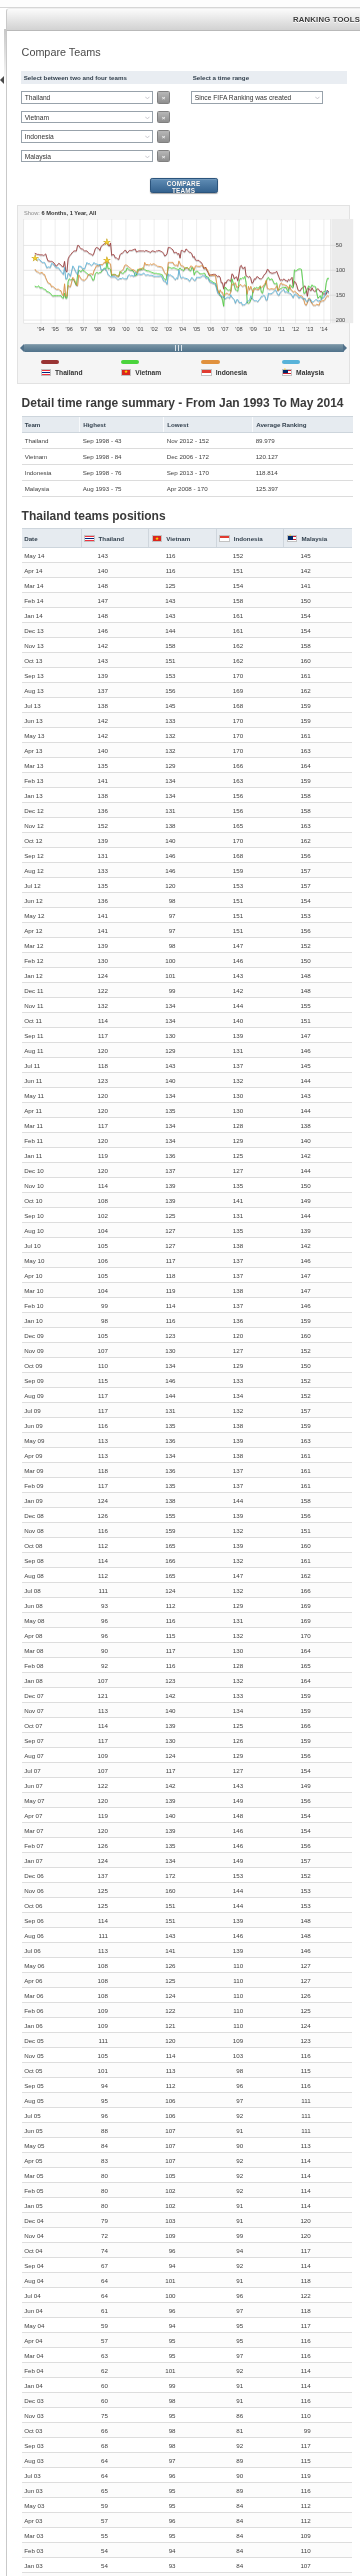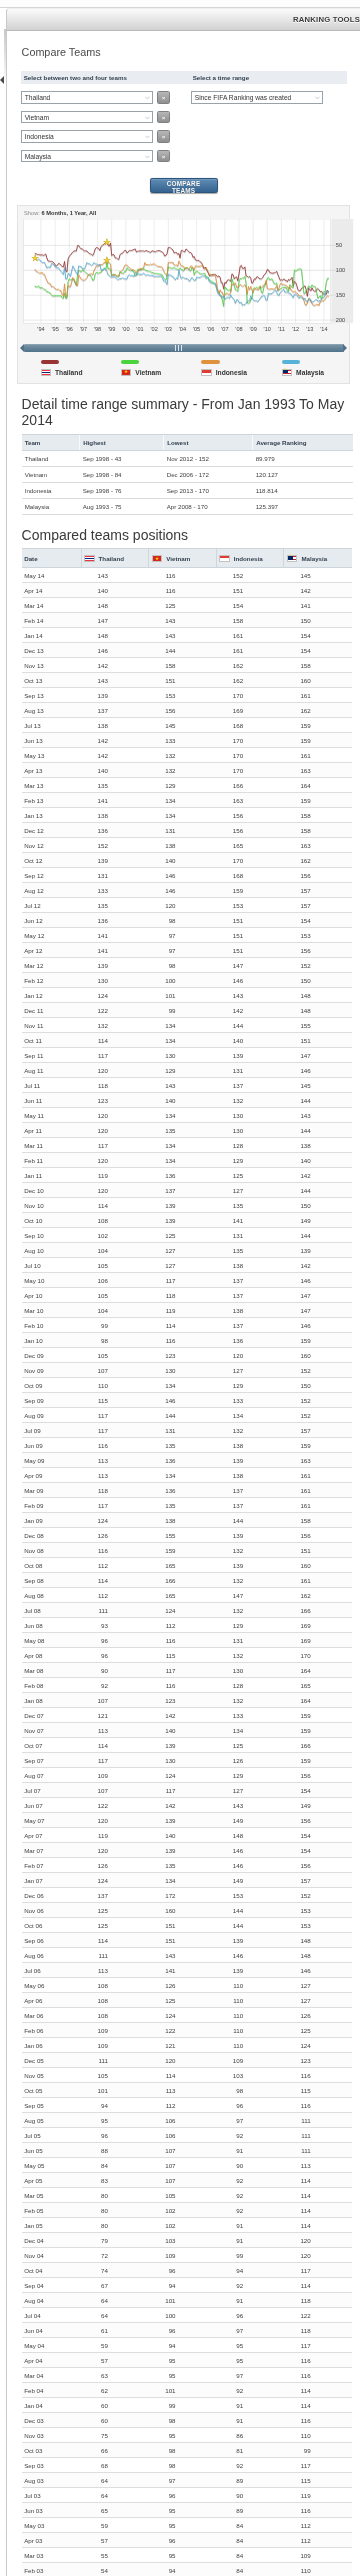--- a/index.html
+++ b/index.html
@@ -95,21 +95,21 @@
   
   .flag{width:10.3px;height:6.7px;display:inline-block;position:relative;border:0.5px solid #c2c2c2;box-sizing:border-box;flex:none;}
   .flag-th{background:linear-gradient(180deg,#ef3340 0 15%,#fff 15% 32%,#00247d 32% 68%,#fff 68% 85%,#ef3340 85% 100%);}
   .flag-vn{background:#da251d;}
   .flag-vn::after{content:"\2605";position:absolute;left:0;right:0;top:-0.5px;text-align:center;font-size:4.6px;line-height:6.7px;color:#ffde00;}
   .flag-id{background:linear-gradient(180deg,#e03c31 0 50%,#fff 50% 100%);}
   .flag-my{background:repeating-linear-gradient(180deg,#cc1f2d 0 0.8px,#fff 0.8px 1.6px);}
   .flag-my::after{content:"";position:absolute;left:0;top:0;width:5.2px;height:3.6px;background:#002868;}
   .flag-my::before{content:"\2605";position:absolute;left:1px;top:-2.1px;font-size:2.6px;color:#fc0;z-index:1;}
   
-  .sect-title{font-size:14px;font-weight:normal;color:#3a3a3a;margin:12.4px 0 5.2px 14.4px;}
+  .sect-title{font-size:12px;font-weight:bold;color:#3a3a3a;margin:12.4px 0 5.2px 14.4px;}
   table.summary{border-collapse:collapse;margin-left:14.4px;width:331px;font-size:6.2px;}
   table.summary th{
     background:#e6ebf0;text-align:left;font-weight:bold;color:#33414e;
     height:13.4px;padding-left:3.1px;border-top:0.5px solid #cdd5dc;border-bottom:0.5px solid #cdd5dc;
   }
   table.summary th + th{border-left:0.5px solid #f7f9fb;}
   table.summary td{height:13px;padding-left:3.1px;border-bottom:0.5px solid #dcdcdc;color:#3f3f3f;}
   table.summary col.c0{width:58px;} table.summary col.c1{width:84px;}
   table.summary col.c2{width:89px;} table.summary col.c3{width:100px;}
   table.compared{border-collapse:collapse;margin-left:14.4px;width:330px;font-size:6.2px;}
@@ -330,21 +330,21 @@
         </tr>
         <tr>
           <td>Malaysia</td>
           <td>Aug 1993 - 75</td>
           <td>Apr 2008 - 170</td>
           <td>125.397</td>
         </tr>
       </tbody>
   </table>
 
-  <h2 class="sect-title">Compared teams positions</h2>
+  <h2 class="sect-title">Thailand teams positions</h2>
   <table class="compared">
     <colgroup>
         <col class="date">
         <col class="team">
         <col class="team">
         <col class="team">
         <col class="team">
       </colgroup>
     <thead>
         <tr id="compared-head">

